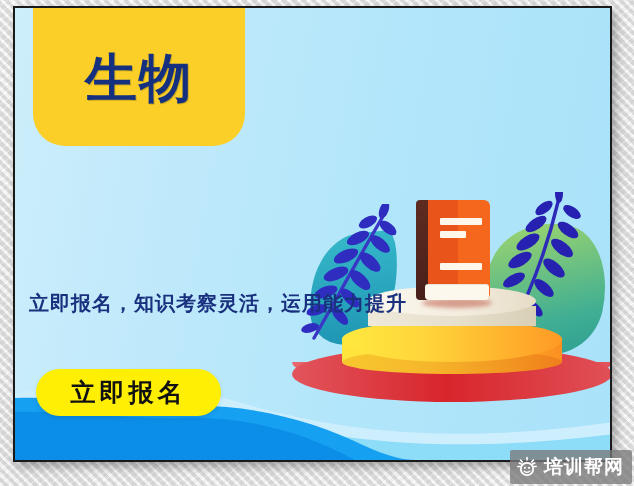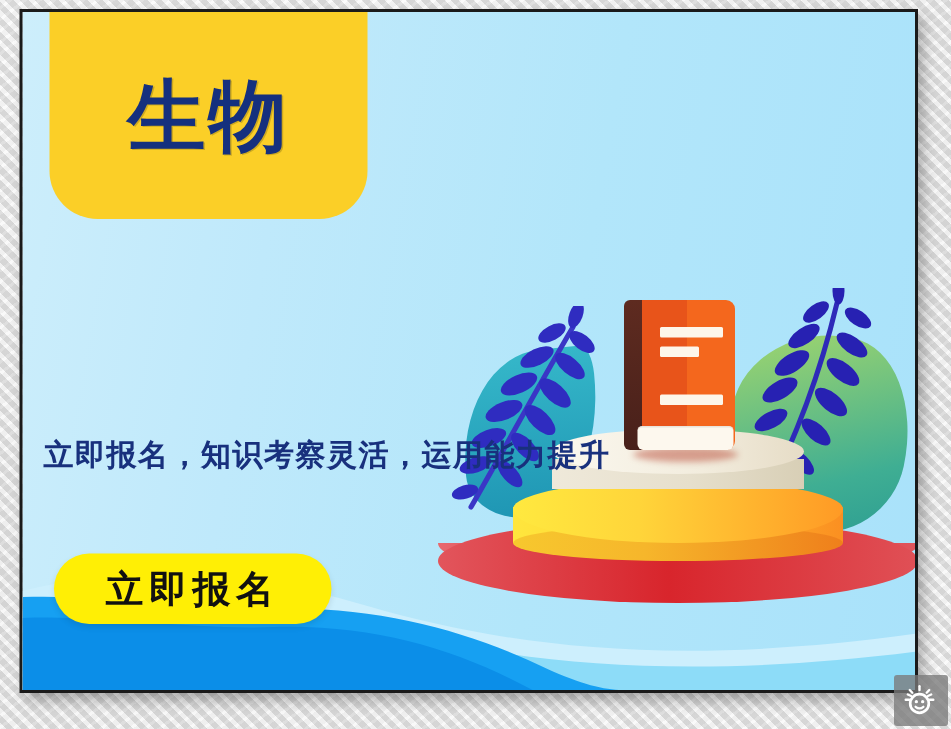--- a/index.html
+++ b/index.html
@@ -274,15 +274,16 @@
         <path d="M1.8 10.5 L4.2 10.5"></path>
           <path d="M17.8 10.5 L20.2 10.5"></path>
         <path d="M3.2 7 L5.4 8"></path>
           <path d="M18.8 7 L16.6 8"></path>
       </g>
       <circle cx="11" cy="13" r="6.2" fill="none" stroke="#ffffff" stroke-width="1.8"></circle>
       <circle cx="8.9" cy="11.8" r="1.1" fill="#ffffff"></circle>
       <circle cx="13.1" cy="11.8" r="1.1" fill="#ffffff"></circle>
       <path d="M8.4 15.2 Q11 17.4 13.6 15.2" fill="none" stroke="#ffffff" stroke-width="1.5" stroke-linecap="round"></path>
     </svg>
+    <span id="watermark-text">培训帮网</span>
   </div>
 
 </div>
 
 </body></html>

